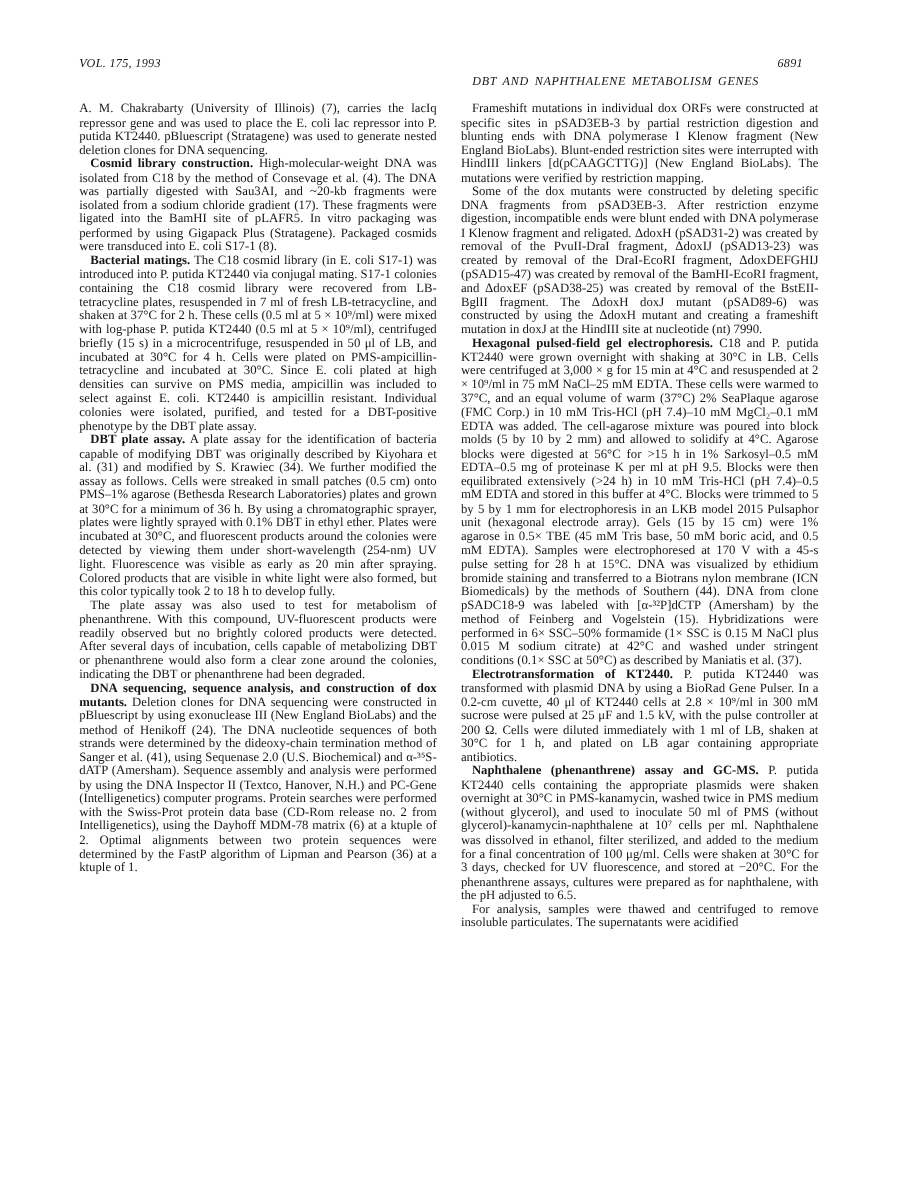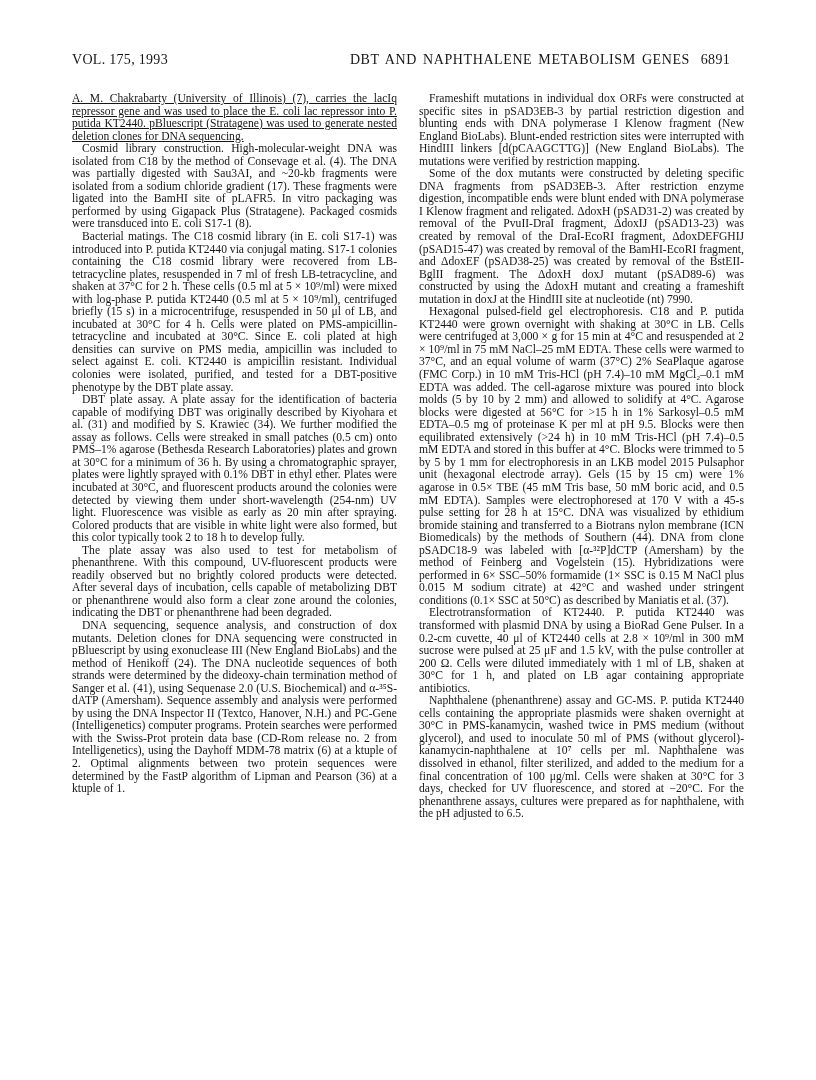--- a/index.html
+++ b/index.html
@@ -12,42 +12,43 @@
   }
   .page {
     width: 816px; height: 1080px;
     padding: 52px 70px 20px 72px;
     background: #fff;
     position: relative;
   }
   .running-head {
     position: relative;
     height: 13px;
-    font-size: 14px;
+    font-size: 11px;
     letter-spacing: 0.3px;
     white-space: nowrap;
+    font-style: italic;
   }
   .head-vol { position: absolute; left: 0; top: 0; }
-  .head-title { position: absolute; right: 56px; top: 0; letter-spacing: 0.6px; word-spacing: 2px; }
+  .head-title { position: absolute; right: 56px; top: 16px; letter-spacing: 0.6px; word-spacing: 2px; }
   .head-page { position: absolute; right: 16px; top: 0; }
   .columns {
     display: flex;
     gap: 22px;
     margin-top: 28px;
   }
   .col {
     width: 325px;
     font-size: 11.6px;
     line-height: 12.55px;
     text-align: justify;
     hyphens: auto;
   }
   .para { text-indent: 10px; }
-  .para.flush { text-indent: 0; text-decoration: underline; }
-  .lead { font-weight: normal; }
+  .para.flush { text-indent: 0; }
+  .lead { font-weight: bold; }
 </style>
 </head>
 <body>
 
 <div class="page">
 
   <header class="running-head">
     <span class="head-vol">VOL. 175, 1993</span>
     <span class="head-title">DBT AND NAPHTHALENE METABOLISM GENES</span>
     <span class="head-page">6891</span>
@@ -63,17 +64,18 @@
       <p class="para"><span>The plate assay was also used to test for metabolism of phenanthrene. With this compound, UV-fluorescent products were readily observed but no brightly colored products were detected. After several days of incubation, cells capable of metabolizing DBT or phenanthrene would also form a clear zone around the colonies, indicating the DBT or phenanthrene had been degraded.</span></p>
       <p class="para"><b class="lead">DNA sequencing, sequence analysis, and construction of dox mutants.</b> <span>Deletion clones for DNA sequencing were constructed in pBluescript by using exonuclease III (New England BioLabs) and the method of Henikoff (24). The DNA nucleotide sequences of both strands were determined by the dideoxy-chain termination method of Sanger et al. (41), using Sequenase 2.0 (U.S. Biochemical) and α-³⁵S-dATP (Amersham). Sequence assembly and analysis were performed by using the DNA Inspector II (Textco, Hanover, N.H.) and PC-Gene (Intelligenetics) computer programs. Protein searches were performed with the Swiss-Prot protein data base (CD-Rom release no. 2 from Intelligenetics), using the Dayhoff MDM-78 matrix (6) at a ktuple of 2. Optimal alignments between two protein sequences were determined by the FastP algorithm of Lipman and Pearson (36) at a ktuple of 1.</span></p>
     </section>
 
     <section class="col">
       <p class="para"><span>Frameshift mutations in individual dox ORFs were constructed at specific sites in pSAD3EB-3 by partial restriction digestion and blunting ends with DNA polymerase I Klenow fragment (New England BioLabs). Blunt-ended restriction sites were interrupted with HindIII linkers [d(pCAAGCTTG)] (New England BioLabs). The mutations were verified by restriction mapping.</span></p>
       <p class="para"><span>Some of the dox mutants were constructed by deleting specific DNA fragments from pSAD3EB-3. After restriction enzyme digestion, incompatible ends were blunt ended with DNA polymerase I Klenow fragment and religated. ΔdoxH (pSAD31-2) was created by removal of the PvuII-DraI fragment, ΔdoxIJ (pSAD13-23) was created by removal of the DraI-EcoRI fragment, ΔdoxDEFGHIJ (pSAD15-47) was created by removal of the BamHI-EcoRI fragment, and ΔdoxEF (pSAD38-25) was created by removal of the BstEII-BglII fragment. The ΔdoxH doxJ mutant (pSAD89-6) was constructed by using the ΔdoxH mutant and creating a frameshift mutation in doxJ at the HindIII site at nucleotide (nt) 7990.</span></p>
       <p class="para"><b class="lead">Hexagonal pulsed-field gel electrophoresis.</b> <span>C18 and P. putida KT2440 were grown overnight with shaking at 30°C in LB. Cells were centrifuged at 3,000 × g for 15 min at 4°C and resuspended at 2 × 10⁹/ml in 75 mM NaCl–25 mM EDTA. These cells were warmed to 37°C, and an equal volume of warm (37°C) 2% SeaPlaque agarose (FMC Corp.) in 10 mM Tris-HCl (pH 7.4)–10 mM MgCl₂–0.1 mM EDTA was added. The cell-agarose mixture was poured into block molds (5 by 10 by 2 mm) and allowed to solidify at 4°C. Agarose blocks were digested at 56°C for &gt;15 h in 1% Sarkosyl–0.5 mM EDTA–0.5 mg of proteinase K per ml at pH 9.5. Blocks were then equilibrated extensively (&gt;24 h) in 10 mM Tris-HCl (pH 7.4)–0.5 mM EDTA and stored in this buffer at 4°C. Blocks were trimmed to 5 by 5 by 1 mm for electrophoresis in an LKB model 2015 Pulsaphor unit (hexagonal electrode array). Gels (15 by 15 cm) were 1% agarose in 0.5× TBE (45 mM Tris base, 50 mM boric acid, and 0.5 mM EDTA). Samples were electrophoresed at 170 V with a 45-s pulse setting for 28 h at 15°C. DNA was visualized by ethidium bromide staining and transferred to a Biotrans nylon membrane (ICN Biomedicals) by the methods of Southern (44). DNA from clone pSADC18-9 was labeled with [α-³²P]dCTP (Amersham) by the method of Feinberg and Vogelstein (15). Hybridizations were performed in 6× SSC–50% formamide (1× SSC is 0.15 M NaCl plus 0.015 M sodium citrate) at 42°C and washed under stringent conditions (0.1× SSC at 50°C) as described by Maniatis et al. (37).</span></p>
       <p class="para"><b class="lead">Electrotransformation of KT2440.</b> <span>P. putida KT2440 was transformed with plasmid DNA by using a BioRad Gene Pulser. In a 0.2-cm cuvette, 40 μl of KT2440 cells at 2.8 × 10⁹/ml in 300 mM sucrose were pulsed at 25 μF and 1.5 kV, with the pulse controller at 200 Ω. Cells were diluted immediately with 1 ml of LB, shaken at 30°C for 1 h, and plated on LB agar containing appropriate antibiotics.</span></p>
       <p class="para"><b class="lead">Naphthalene (phenanthrene) assay and GC-MS.</b> <span>P. putida KT2440 cells containing the appropriate plasmids were shaken overnight at 30°C in PMS-kanamycin, washed twice in PMS medium (without glycerol), and used to inoculate 50 ml of PMS (without glycerol)-kanamycin-naphthalene at 10⁷ cells per ml. Naphthalene was dissolved in ethanol, filter sterilized, and added to the medium for a final concentration of 100 μg/ml. Cells were shaken at 30°C for 3 days, checked for UV fluorescence, and stored at −20°C. For the phenanthrene assays, cultures were prepared as for naphthalene, with the pH adjusted to 6.5.</span></p>
+      <p class="para"><span>For analysis, samples were thawed and centrifuged to remove insoluble particulates. The supernatants were acidified</span></p>
     </section>
 
   </main>
 
 </div>
 
 </body></html>

